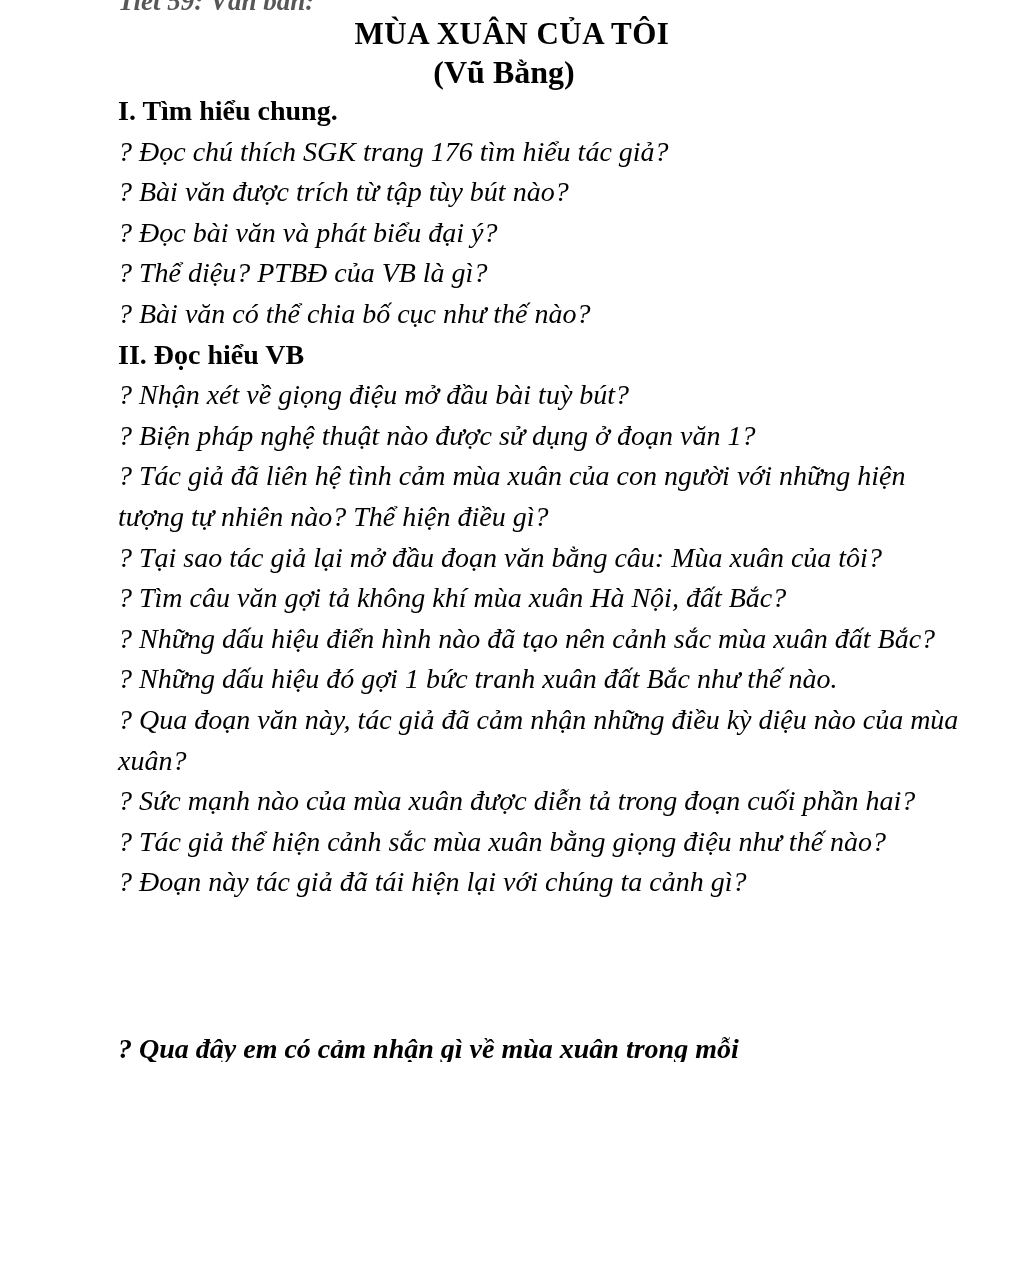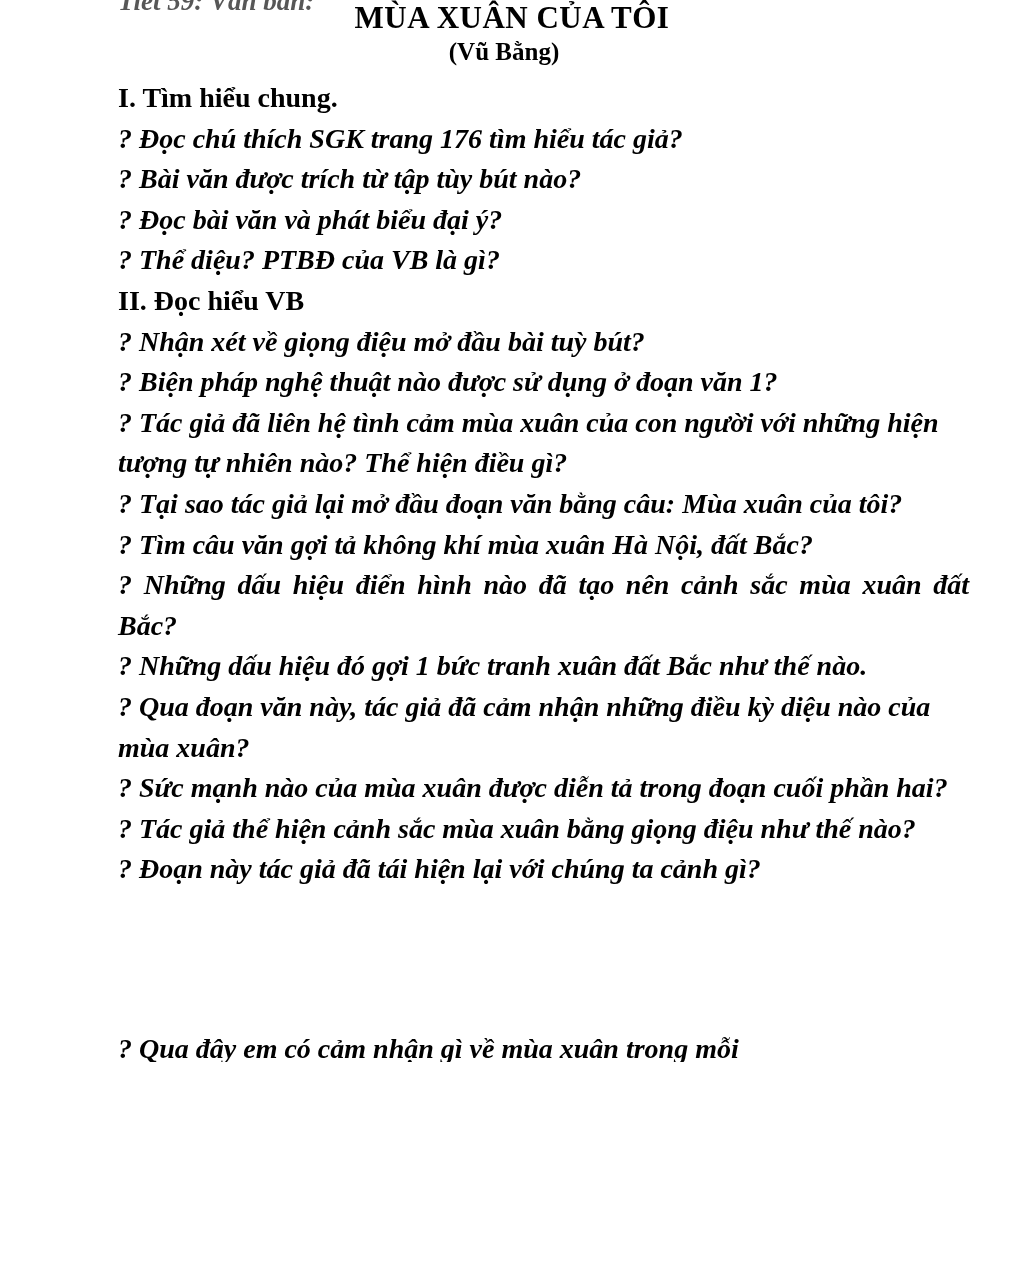--- a/index.html
+++ b/index.html
@@ -29,46 +29,46 @@
     left: 118px;
     font-weight: bold;
     font-style: italic;
     font-size: 27px;
     color: #3a3a3a;
     white-space: nowrap;
     opacity: 0.85;
   }
   .title {
     margin: 0;
-    padding-top: 0;
+    padding-top: 16px;
     text-align: center;
     font-weight: bold;
     font-size: 31px;
     letter-spacing: 0.5px;
   }
   .author {
     margin: 2px 16px 0 0;
     text-align: center;
     font-weight: bold;
-    font-size: 25px;
+    font-size: 32px;
   }
   .body-block {
-    margin-top: 12px;
+    margin-top: 0;
     padding-left: 118px;
     padding-right: 55px;
   }
   .heading {
     font-weight: bold;
     font-size: 28px;
     line-height: 1.45;
     margin: 0;
     text-align: left;
   }
   .q {
-    font-weight: bold;
+    font-weight: normal;
     font-style: italic;
     font-size: 28px;
     line-height: 1.45;
     margin: 0;
     text-align: left;
   }
   .q.justify {
     text-align: justify;
     text-align-last: left;
   }
@@ -95,20 +95,21 @@
   <h1 class="title">MÙA XUÂN CỦA TÔI</h1>
   <div class="author">(Vũ Bằng)</div>
 
   <div class="body-block">
 
     <div class="heading">I. Tìm hiểu chung.</div>
     <div class="q">? Đọc chú thích SGK trang 176 tìm hiểu tác giả?</div>
     <div class="q">? Bài văn được trích từ tập tùy bút nào?</div>
     <div class="q">? Đọc bài văn và phát biểu đại ý?</div>
     <div class="q">? Thể diệu? PTBĐ của VB là gì?</div>
+    <div class="q">? Bài văn có thể chia bố cục như thế nào?</div>
 
     <div class="heading">II. Đọc hiểu VB</div>
     <div class="q">? Nhận xét về giọng điệu mở đầu bài tuỳ bút?</div>
     <div class="q">? Biện pháp nghệ thuật nào được sử dụng ở đoạn văn 1?</div>
     <div class="q">? Tác giả đã liên hệ tình cảm mùa xuân của con người với những hiện tượng tự nhiên nào? Thể hiện điều gì?</div>
     <div class="q">? Tại sao tác giả lại mở đầu đoạn văn bằng câu: Mùa xuân của tôi?</div>
     <div class="q">? Tìm câu văn gợi tả không khí mùa xuân Hà Nội, đất Bắc?</div>
     <div class="q justify">? Những dấu hiệu điển hình nào đã tạo nên cảnh sắc mùa xuân đất Bắc?</div>
     <div class="q">? Những dấu hiệu đó gợi 1 bức tranh xuân đất Bắc như thế nào.</div>
     <div class="q">? Qua đoạn văn này, tác giả đã cảm nhận những điều kỳ diệu nào của mùa xuân?</div>

